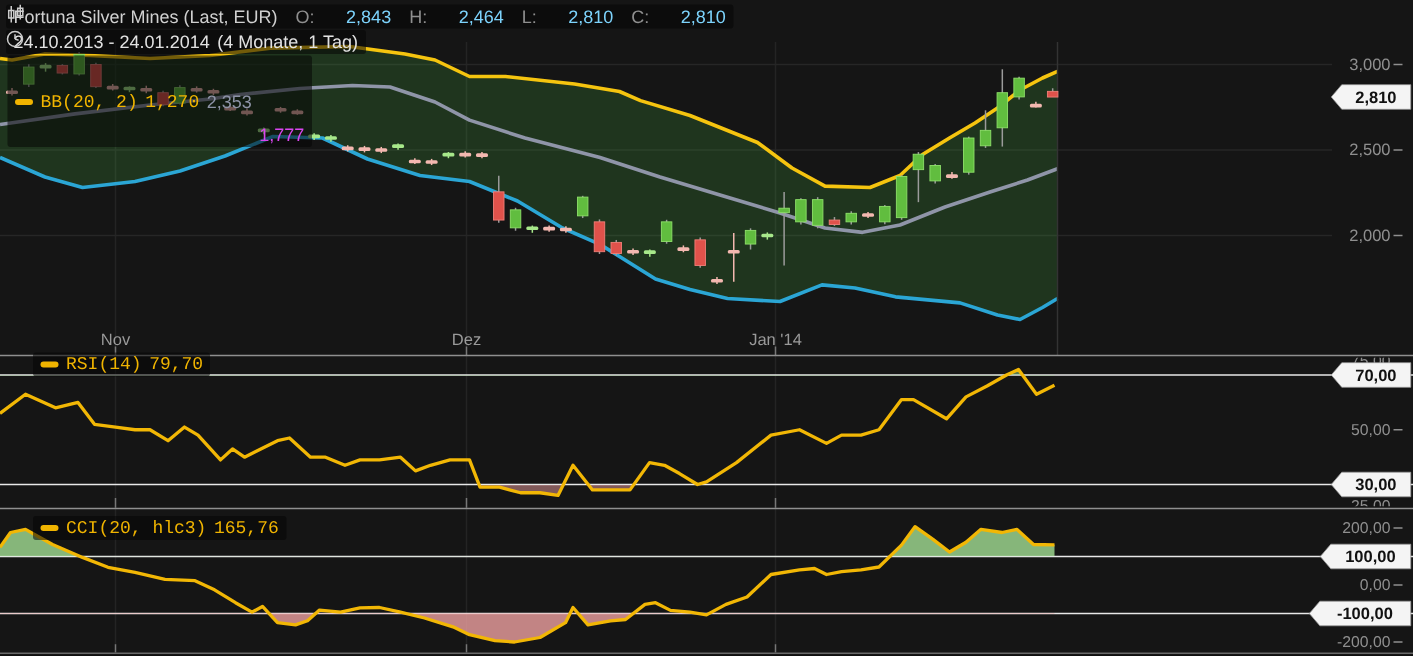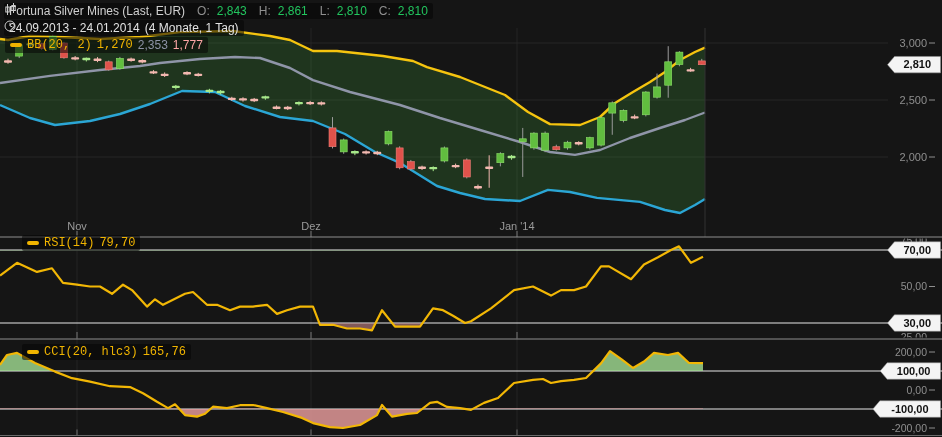--- a/index.html
+++ b/index.html
@@ -4,25 +4,25 @@
 <style>
   html,body{margin:0;padding:0;background:#0d0d0d;}
   .stage{position:relative;width:942px;height:437px;background:#151515;overflow:hidden;
          font-family:"Liberation Sans",sans-serif;}
   svg{position:absolute;left:0;top:0;display:block;}
   .hdr-row{position:absolute;display:flex;align-items:center;white-space:nowrap;}
   .chip{display:inline-flex;align-items:center;gap:5px;background:rgba(5,5,5,0.55);
         padding:1px 5px;border-radius:2px;font-size:12px;line-height:14px;}
   .title{color:#d0d0d0;}
   .lb{color:#8f8f8f;margin-left:7px;}
-  .vl{color:#22c55e;margin-left:2px;text-align:right;}
+  .vl{color:#7dd3fc;margin-left:16px;text-align:right;}
   .datetxt{color:#e2e2e2;}
   .gold{color:#f0b400;font-family:Liberation Mono, monospace;}
   .midc{color:#8d93a6;text-align:right;}
-  .lowc{color:#fca5a5;}
+  .lowc{color:#d946ef;margin-top:45px;}
   .dash{display:inline-block;width:12px;height:4px;border-radius:2px;background:#f0b400;}
   .ic{display:inline-block;}
 </style>
 </head>
 <body>
 
 <div class="stage">
 
   <svg id="cv" width="942" height="437" viewBox="0 0 942 437">
       <rect x="0" y="0" width="942" height="437" fill="#151515"></rect>
@@ -252,36 +252,36 @@
       <svg class="ic" width="13" height="13" viewBox="0 0 13 13">
         <line x1="3.5" y1="1" x2="3.5" y2="12" stroke="#cccccc" stroke-width="1"></line>
         <rect x="1.8" y="4" width="3.4" height="5" fill="none" stroke="#cccccc" stroke-width="1"></rect>
         <line x1="9.5" y1="0" x2="9.5" y2="10" stroke="#cccccc" stroke-width="1"></line>
         <rect x="7.8" y="2.5" width="3.4" height="5" fill="none" stroke="#cccccc" stroke-width="1"></rect>
       </svg>
       <span class="title">Fortuna Silver Mines (Last, EUR)</span>
       <span class="lb">O:</span>
         <span class="vl">2,843</span>
       <span class="lb">H:</span>
-        <span class="vl">2,861</span>
+        <span class="vl">2,464</span>
       <span class="lb">L:</span>
         <span class="vl">2,810</span>
       <span class="lb">C:</span>
         <span class="vl">2,810</span>
     </span>
   </div>
 
   <div class="hdr-row" style="left:4px;top:20px">
     <span class="chip">
       <svg class="ic" width="12" height="12" viewBox="0 0 12 12">
         <circle cx="6" cy="6" r="5" fill="none" stroke="#cccccc" stroke-width="1"></circle>
         <line x1="6" y1="6" x2="6" y2="2.8" stroke="#cccccc" stroke-width="1"></line>
         <line x1="6" y1="6" x2="8.4" y2="6.8" stroke="#cccccc" stroke-width="1"></line>
       </svg>
-      <span class="datetxt">24.09.2013 - 24.01.2014</span>
+      <span class="datetxt">24.10.2013 - 24.01.2014</span>
       <span class="datetxt">(4 Monate, 1 Tag)</span>
     </span>
   </div>
 
   <div class="hdr-row" style="left:5px;top:37px">
     <span class="chip">
       <span class="dash"></span>
       <span class="gold">BB(20, 2)</span>
       <span class="gold">1,270</span>
       <span class="midc">2,353</span>

